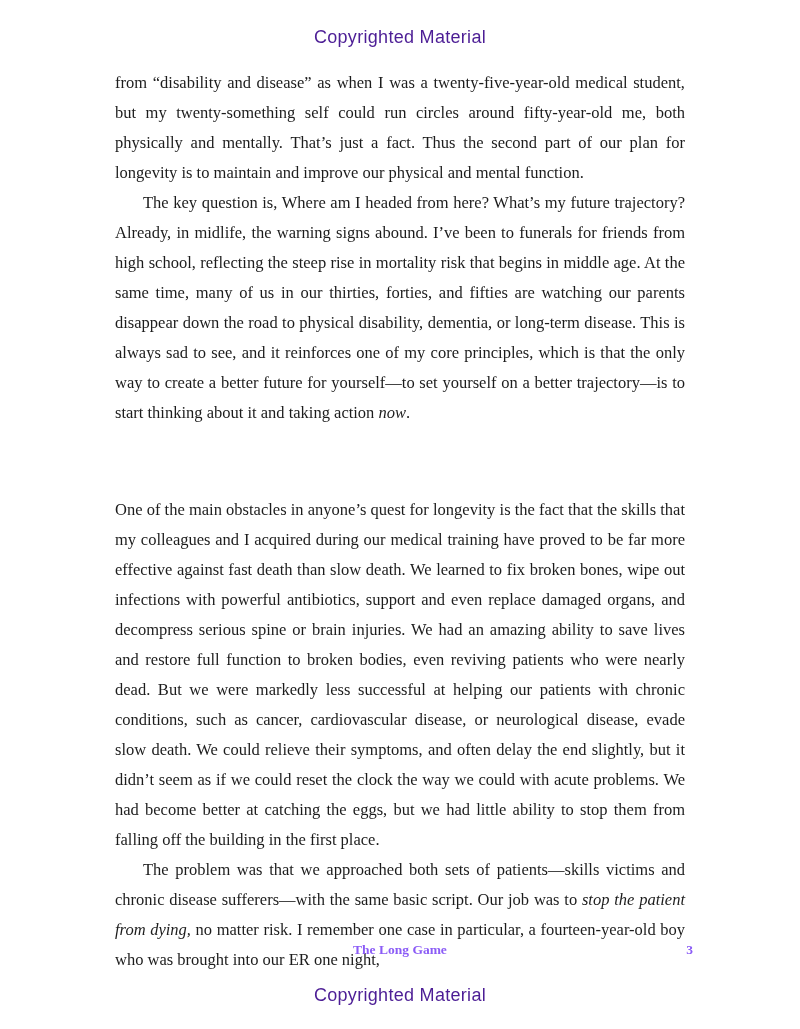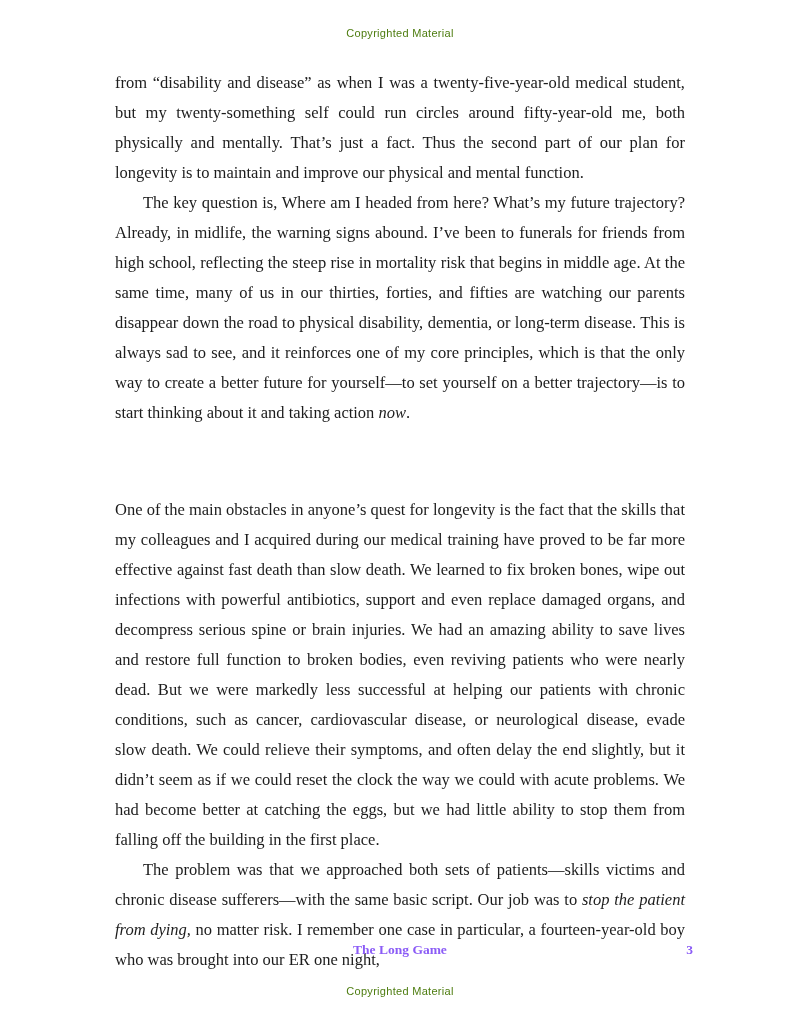--- a/index.html
+++ b/index.html
@@ -14,23 +14,23 @@
     background: #ffffff;
     overflow: hidden;
     font-family: "Liberation Serif", serif;
   }
   .copyright-notice {
     position: absolute;
     left: 0;
     width: 100%;
     text-align: center;
     font-family: "Liberation Sans", sans-serif;
-    font-size: 11px;
+    font-size: 18px;
     letter-spacing: 0.3px;
-    color: #4d7c0f;
+    color: #4c1d95;
   }
   .copyright-notice.top { top: 27px; }
   .copyright-notice.bottom { top: 985px; }
 
   .body-text {
     position: absolute;
     top: 68px;
     left: 115px;
     width: 570px;
     text-align: justify;

